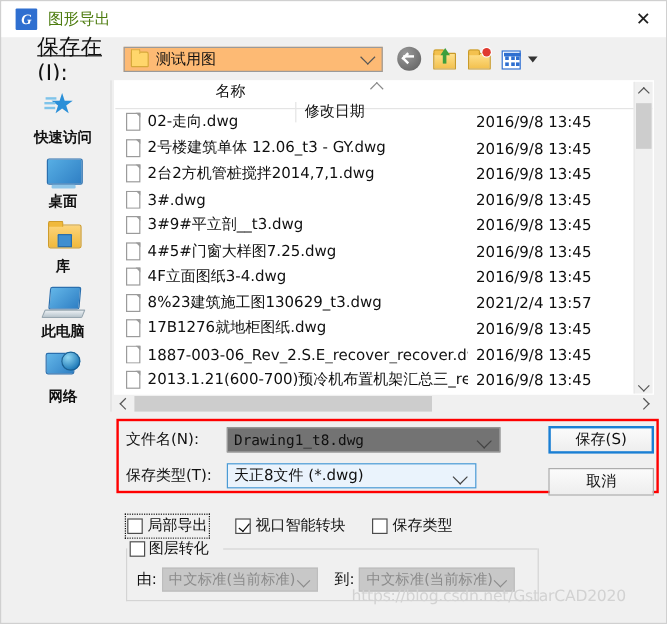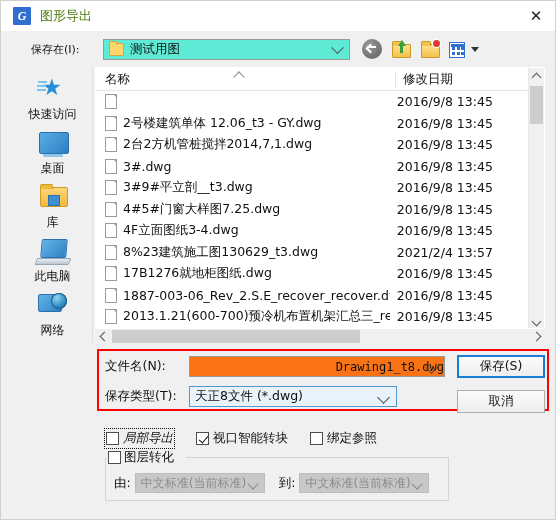--- a/index.html
+++ b/index.html
@@ -47,26 +47,27 @@
     color: #202020; font-size: 15px;
     font-family: "DejaVu Sans", sans-serif;
   }
   
   .addr-row {
     position: absolute; left: 0; top: 30px;
     width: 556px; height: 36px;
     display: flex; align-items: center;
   }
   .addr-label {
-    margin-left: 30px; font-size: 11px; color: #101010;
+    margin-left: 30px; font-size: 18px; color: #101010;
     width: 72px;
+    text-decoration: underline;
   }
   .combo-addr {
-    width: 247px; height: 21px;
-    background: #5eead4;
+    width: 216px; height: 21px;
+    background: #fdba74;
     border: 1px solid #9a9a9a;
     display: flex; align-items: center;
     position: relative;
     box-sizing: border-box;
   }
   .folder-ico {
     width: 13px; height: 11px;
     margin-left: 5px;
     background: #ffd66b;
     border: 1px solid #d7a93a;
@@ -164,20 +165,21 @@
 
   
   .places {
     position: absolute; left: 12px; top: 66px;
     width: 80px; height: 276px;
     background: #f0f0f0;
     border-right: 1px solid #dedede;
     display: flex; flex-direction: column; align-items: center;
     padding-top: 6px;
     box-sizing: border-box;
+    font-weight: bold;
   }
   .place {
     width: 78px; height: 54px;
     display: flex; flex-direction: column; align-items: center; justify-content: flex-start;
     margin-bottom: 1px;
   }
   .place .glyph { width: 34px; height: 32px; position: relative; }
   .place .lbl { font-size: 12px; color: #101010; margin-top: 1px; }
 
   
@@ -250,20 +252,21 @@
     width: 450px; height: 262px;
     background: #ffffff;
     border: 1px solid #ffffff;
     box-sizing: border-box;
     overflow: hidden;
   }
   .list-head {
     display: flex; height: 22px; align-items: center;
     border-bottom: 1px solid #e4e4e4;
     position: relative;
+    flex-direction: column;
   }
   .col-name { width: 290px; padding-left: 9px; font-size: 12.5px; color: #101010; position: relative;}
   .col-date { width: 140px; padding-left: 7px; font-size: 12.5px; color: #101010; border-left: 1px solid #e4e4e4;}
   .sort-chev {
     position: absolute; left: 139px; top: 2px;
     width: 7px; height: 7px;
     border-left: 1.3px solid #8a8a8a; border-top: 1.3px solid #8a8a8a;
     transform: rotate(45deg);
   }
   .rows { }
@@ -338,21 +341,21 @@
   .form-row { position: absolute; display: flex; align-items: center; }
   .row-name { left: 104px; top: 355px; }
   .row-type { left: 104px; top: 385px; }
   .f-label { width: 84px; font-size: 12.5px; color: #101010; font-family: "DejaVu Sans", sans-serif;}
   .combo {
     position: relative; height: 21px;
     box-sizing: border-box;
     display: flex; align-items: center;
   }
   .combo-name {
-    width: 256px; background: #f97316; border: 1px solid #9a9a9a; justify-content: flex-end;
+    width: 228px; background: #737373; border: 1px solid #9a9a9a;
   }
   .combo-name .val {
     margin-left: 5px; font-size: 12px; color: #101010;
     font-family: "DejaVu Sans Mono", monospace;
   }
   .combo-type {
     width: 208px; background: #eaf3fc; border: 1px solid #4a9ad4;
   }
   .combo-type .val {
     margin-left: 5px; font-size: 12.5px; color: #101010;
@@ -383,21 +386,21 @@
     border: 1px solid #4c4c4c; box-sizing: border-box;
     margin-right: 4px; position: relative; flex: none;
   }
   .chk .box.checked:after {
     content: ""; position: absolute; left: 3.5px; top: 0.5px;
     width: 4px; height: 8px;
     border-right: 1.6px solid #101010; border-bottom: 1.6px solid #101010;
     transform: rotate(40deg);
   }
   .chk .ctext { font-size: 12.5px; color: #101010; }
-  .chk.focused { outline: 1px dotted #101010; outline-offset: 0px; padding: 1px 1px 1px 1px; font-style: italic;}
+  .chk.focused { outline: 1px dotted #101010; outline-offset: 0px; padding: 1px 1px 1px 1px;}
 
   
   .grp {
     position: absolute; left: 104px; top: 456px;
     width: 344px; height: 44px;
     border: 1px solid #d4d4d4;
     border-top: none;
     box-sizing: border-box;
   }
   .grp:before {
@@ -525,20 +528,21 @@
       <div class="col-name">
         <span>名称</span>
         <span class="sort-chev"></span>
       </div>
       <div class="col-date">修改日期</div>
     </div>
     <div class="rows">
       <div class="row">
         <div class="fname">
           <span class="doc-ico"></span>
+          <span>02-走向.dwg</span>
         </div>
         <div class="fdate">2016/9/8 13:45</div>
       </div>
       <div class="row">
         <div class="fname">
           <span class="doc-ico"></span>
           <span>2号楼建筑单体 12.06_t3 - GY.dwg</span>
         </div>
         <div class="fdate">2016/9/8 13:45</div>
       </div>
@@ -657,21 +661,21 @@
     <div class="chk focused">
       <span class="box"></span>
       <span class="ctext">局部导出</span>
     </div>
     <div class="chk">
       <span class="box checked"></span>
       <span class="ctext">视口智能转块</span>
     </div>
     <div class="chk">
       <span class="box"></span>
-      <span class="ctext">绑定参照</span>
+      <span class="ctext">保存类型</span>
     </div>
   </div>
 
   <div class="grp">
     <div class="grp-title">
       <span class="box"></span>
       <span class="gt">图层转化</span>
     </div>
     <div class="grp-body">
       <span class="mini-lbl">由:</span>
@@ -680,14 +684,15 @@
         <span class="chev3"></span>
       </span>
       <span class="mini-lbl">到:</span>
       <span class="combo-dis">
         <span class="val">中文标准(当前标准)</span>
         <span class="chev3"></span>
       </span>
     </div>
   </div>
 
+  <div class="watermark">https://blog.csdn.net/GstarCAD2020</div>
 
 </div>
 
 </body></html>

